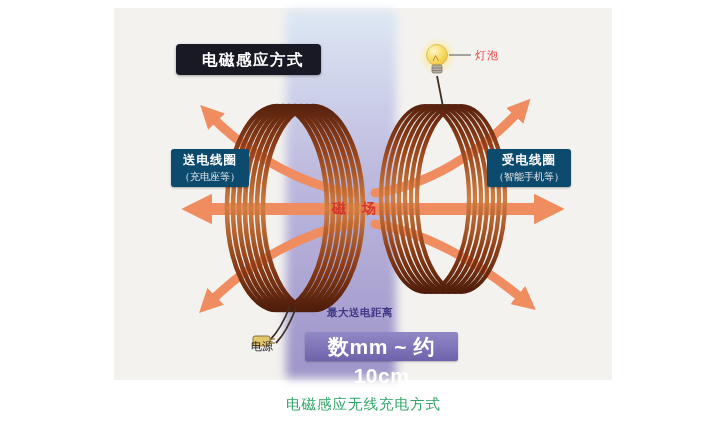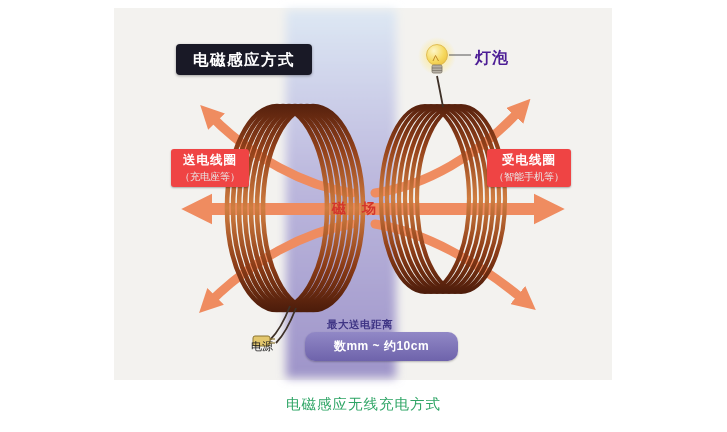--- a/index.html
+++ b/index.html
@@ -14,54 +14,55 @@
     position:absolute;left:114px;top:8px;width:498px;height:372px;
     background:#f3f2ef;
   }
   svg.gfx{position:absolute;left:0;top:0;}
   .title-box{
     position:absolute;left:176px;top:44px;width:136px;height:31px;
     background:#191926;border-radius:4px;
     color:#ffffff;font-size:15.5px;font-weight:bold;letter-spacing:1.5px;
     text-align:center;line-height:31px;
     box-shadow:0 1px 3px rgba(0,0,0,.35);
+    padding-left:9px;
   }
   .coil-label{
     position:absolute;top:149px;height:38px;
-    background:#ef4444;border-radius:3px;color:#ffffff;text-align:center;
+    background:#0c4a6e;border-radius:3px;color:#ffffff;text-align:center;
     box-shadow:0 1px 2px rgba(0,0,0,.3);
     display:flex;flex-direction:column;justify-content:center;gap:1px;
   }
   .coil-label .main{font-size:12.5px;font-weight:bold;letter-spacing:1px;}
   .coil-label .sub{font-size:10px;color:#e8e8e8;letter-spacing:0;}
   .coil-label.left{left:171px;width:78px;}
   .coil-label.right{left:487px;width:84px;}
   .field-label{
     position:absolute;left:316px;top:200px;width:76px;
     text-align:center;color:#d4342b;font-size:14px;font-weight:bold;
     letter-spacing:6px;text-indent:6px;
   }
   .power-label{
     position:absolute;left:219px;top:339px;
     font-size:11px;color:#1a1a1a;margin-left:32px;
   }
   .distance-title{
-    position:absolute;left:327px;top:318px;
+    position:absolute;left:327px;top:306px;
     font-size:10.5px;font-weight:bold;color:#3f3585;letter-spacing:.5px;
   }
   .distance-box{
     position:absolute;left:305px;top:332px;width:153px;height:29px;
     background:linear-gradient(#9188c6,#6e63ab);
-    border-radius:10px;color:#ffffff;font-size:12px;font-weight:bold;
+    border-radius:2px;color:#ffffff;font-size:21px;font-weight:bold;
     text-align:center;line-height:29px;letter-spacing:.5px;
     box-shadow:0 1px 2px rgba(0,0,0,.25);
   }
   .bulb-label{
     position:absolute;left:475px;top:48px;
-    font-size:16px;color:#4c1d95;letter-spacing:1px;font-weight:bold;
+    font-size:11px;color:#ef4444;letter-spacing:1px;
   }
   .caption{
     position:absolute;left:0;top:395px;width:727px;
     text-align:center;color:#2fa566;font-size:14.5px;font-weight:500;
     letter-spacing:1px;
   }
   .watermark{
     position:absolute;right:10px;top:405px;
     color:#cbe7d3;font-size:15.5px;font-weight:500;letter-spacing:.5px;
   }

